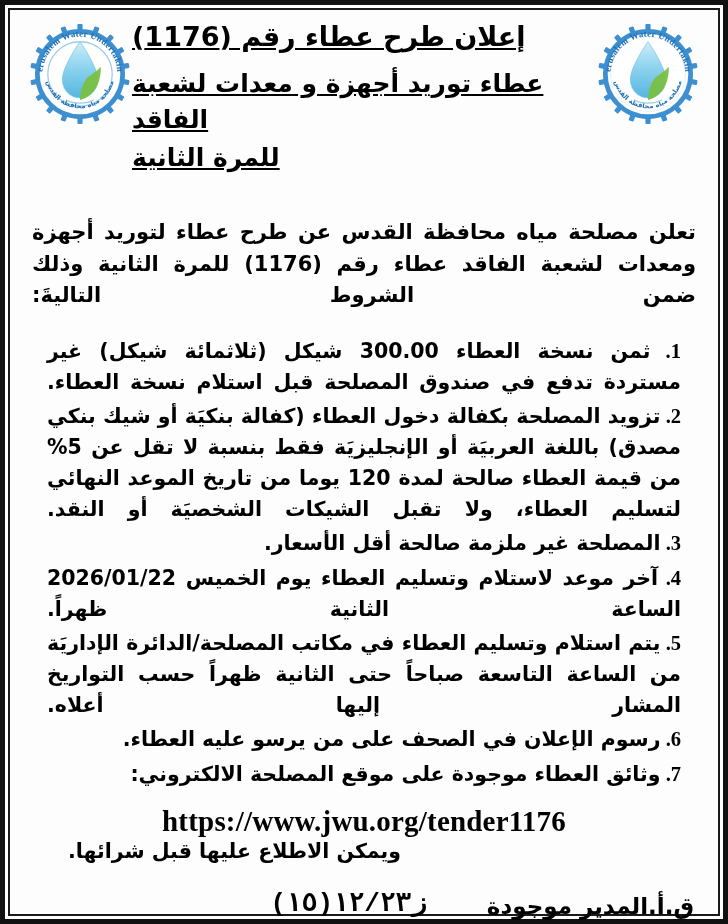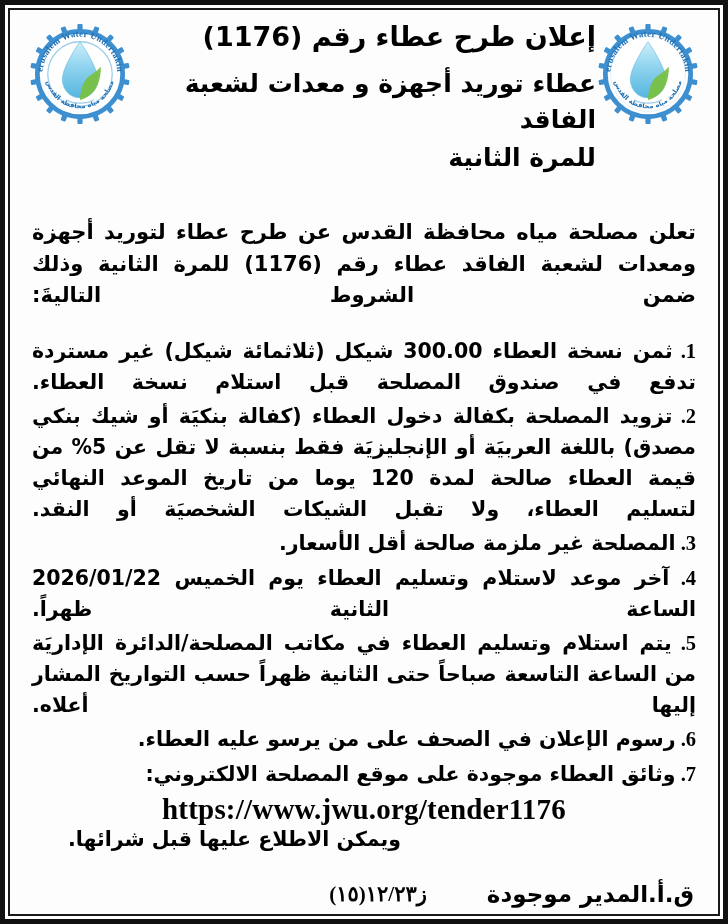--- a/index.html
+++ b/index.html
@@ -48,21 +48,22 @@
     top: 6px;
     width: 104px;
     height: 104px;
   }
   .logo.right { right: 8px; }
   .logo.left  { left: 8px; }
   .logo svg { display: block; width: 104px; height: 104px; }
 
   .titles {
     margin: 0 112px;
-    text-align: right;
+    text-align: left;
+    text-decoration: underline;
   }
   .title-main {
     font-family: "DejaVu Sans", "Liberation Sans", sans-serif;
     font-weight: bold;
     font-size: 27px;
     letter-spacing: -0.5px;
     line-height: 1.25;
     margin-bottom: 12px;
     white-space: nowrap;
   }
@@ -93,21 +94,21 @@
     font-size: 21px;
     line-height: 1.50;
     text-align: justify;
     text-align-last: justify;
     letter-spacing: -0.4px;
     margin-bottom: 24px;
   }
 
   ol.terms {
     list-style: none;
-    margin: 0;
+    margin: 15px;
     padding: 0;
     counter-reset: term;
   }
   ol.terms > li {
     counter-increment: term;
     font-family: "DejaVu Sans", "Liberation Sans", sans-serif;
     font-weight: bold;
     font-size: 20.5px;
     line-height: 1.52;
     letter-spacing: -0.4px;
@@ -153,23 +154,23 @@
     min-height: 52px;
   }
   .signature {
     font-family: "DejaVu Sans", "Liberation Sans", sans-serif;
     font-weight: bold;
     font-size: 23px;
     letter-spacing: 0.5px;
     white-space: nowrap;
   }
   .refcode {
-    font-family: Liberation Serif, serif;
-    font-weight: bold;
-    font-size: 21px;
+    font-family: Liberation Mono, monospace;
+    font-weight: bold;
+    font-size: 26px;
     white-space: nowrap;
     text-align: center;
   }
 </style>
 </head>
 <body>
 
 <div class="page">
   <div class="page-inner">
 

